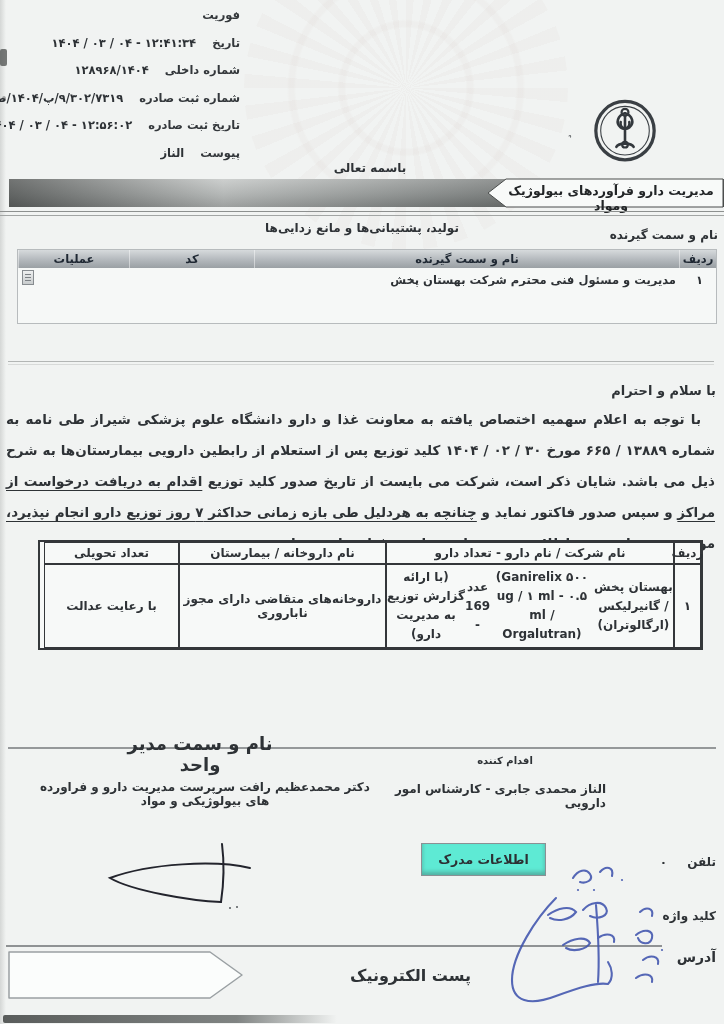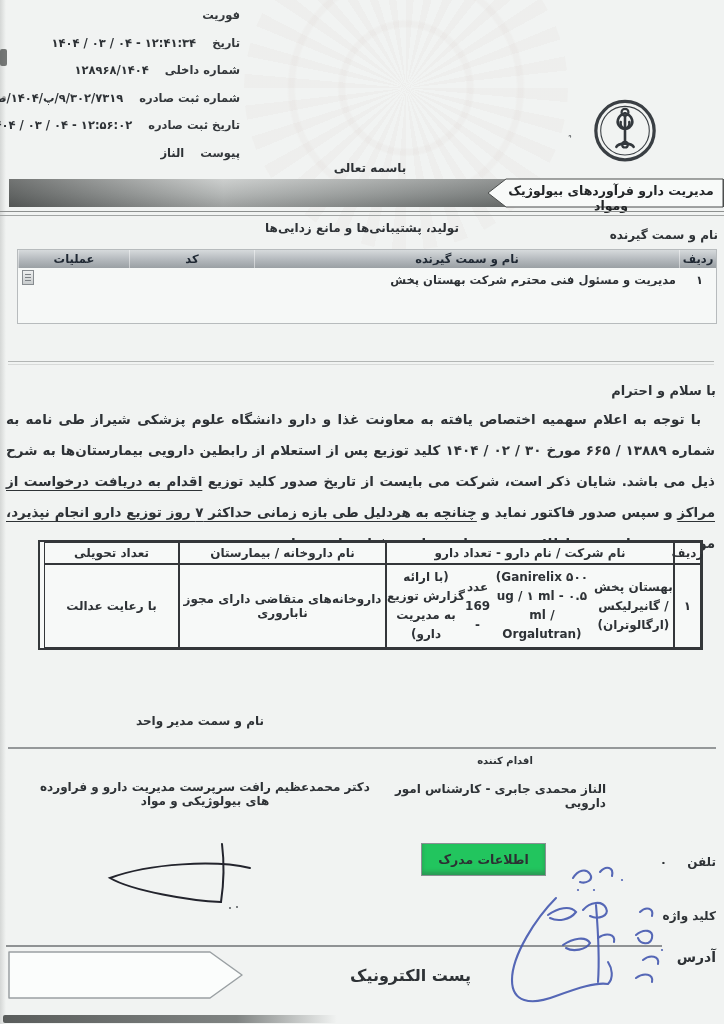--- a/index.html
+++ b/index.html
@@ -62,30 +62,30 @@
     grid-template-columns:27px 288px 207px 135px;background:#f7f9f8;}
   .dtable .cell{border:1px solid #34373a;display:flex;align-items:center;justify-content:center;
     text-align:center;font-size:12px;}
   .dtable .head{height:20px;}
   .dtable .bodyc{height:82px;}
   .company-cell{flex-direction:row;line-height:19px;}
   .company-cell .en{direction:ltr;unicode-bidi:isolate;}
   
   .divider2{left:8px;top:747px;width:708px;height:2px;background:#95989a;}
   .actor-label{left:420px;top:755px;width:170px;text-align:center;font-size:10px;}
-  .manager-label{left:120px;top:714px;width:160px;text-align:center;font-size:12px;}
+  .manager-label{left:120px;top:733px;width:160px;text-align:center;font-size:18px;}
   .actor-name{left:370px;top:782px;width:236px;text-align:right;font-size:12px;}
   .manager-name{left:40px;top:780px;width:330px;text-align:center;font-size:12px;}
   
   .phone-row{right:8px;top:855px;display:flex;gap:20px;font-size:12px;align-items:baseline;}
   .keyword-label{right:8px;top:909px;font-size:12px;}
   .address-label{right:8px;top:949px;font-size:14px;}
   .footer-line{left:6px;top:945px;width:656px;height:2px;background:#8f9294;}
   .email-label{left:350px;top:966px;font-size:16px;}
-  .docinfo-btn{left:421px;top:843px;width:123px;height:31px;background:#22c55e;border:1px solid #8b9094;
+  .docinfo-btn{left:421px;top:843px;width:123px;height:31px;background:#5eead4;border:1px solid #8b9094;
     box-shadow:inset 0 -3px 4px rgba(60,64,66,.35);display:flex;align-items:center;justify-content:center;
     font-size:12.5px;color:#2c3033;cursor:pointer;}
   .sig{left:92px;top:836px;width:178px;height:80px;}
   .bluescribble{left:478px;top:850px;width:202px;height:170px;}
   .banner-arrow{left:8px;top:951px;width:242px;height:48px;}
 </style>
 </head>
 <body>
 
 <div class="page">

